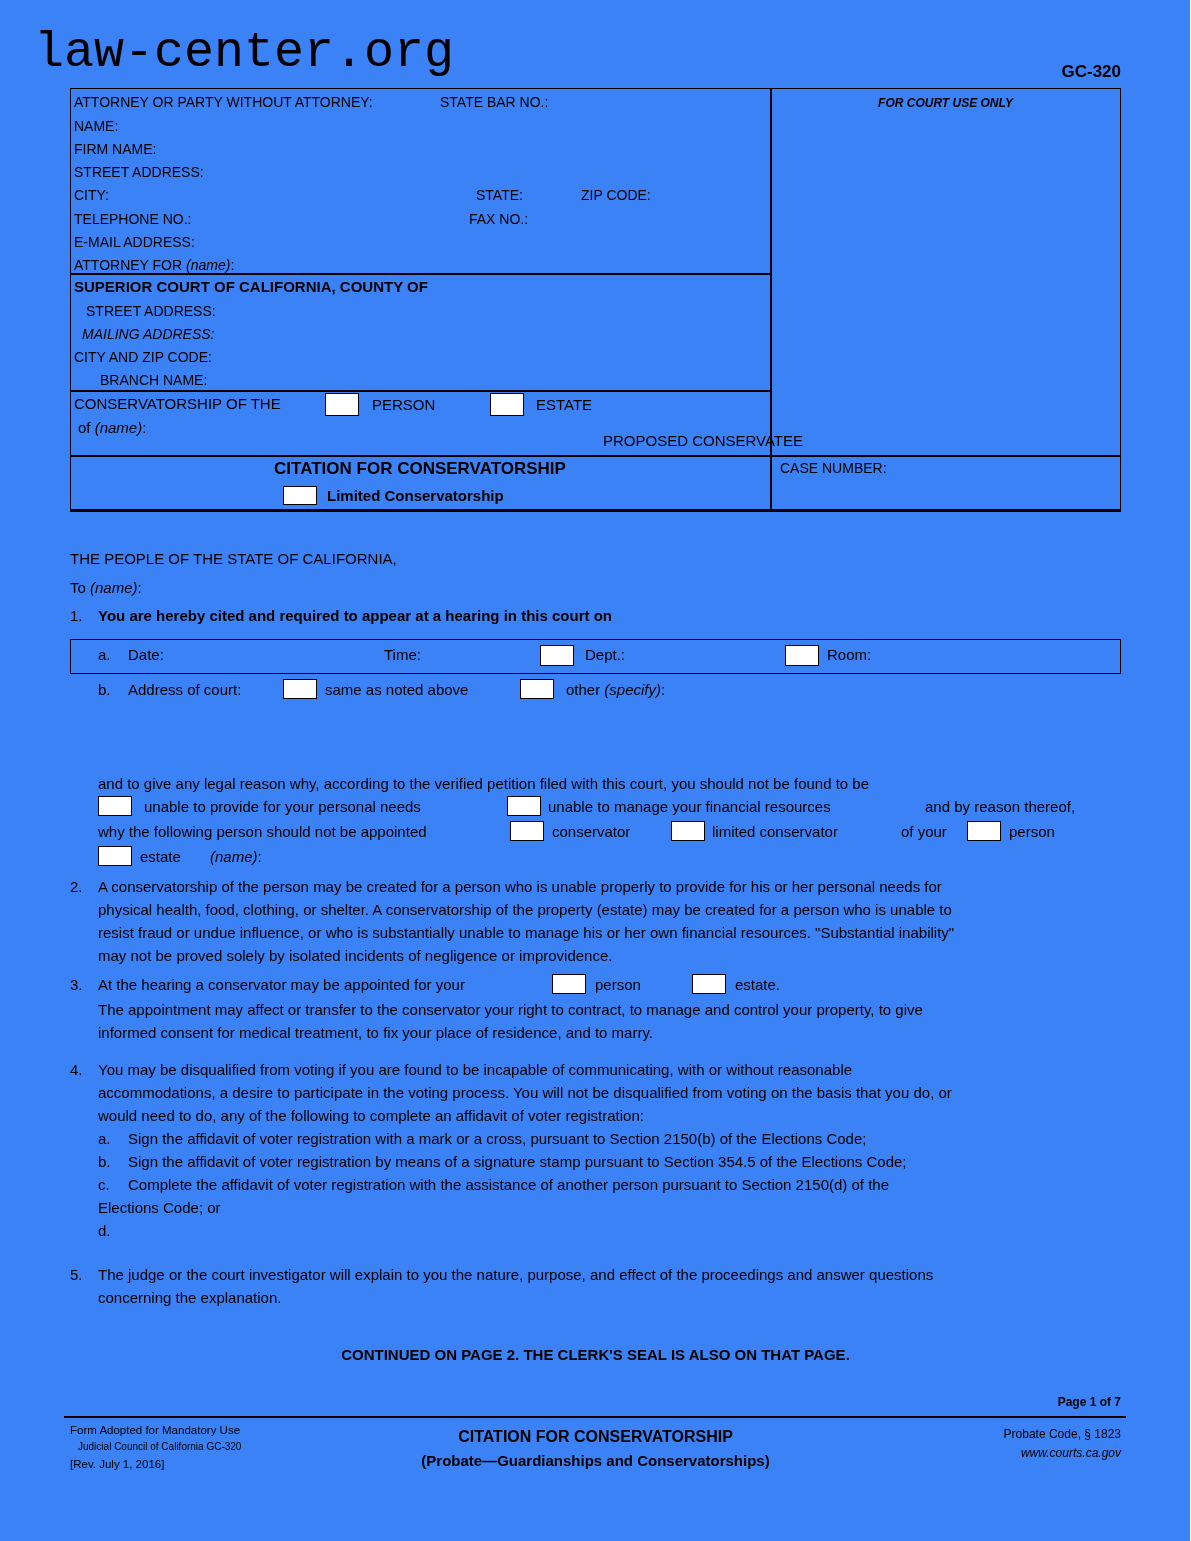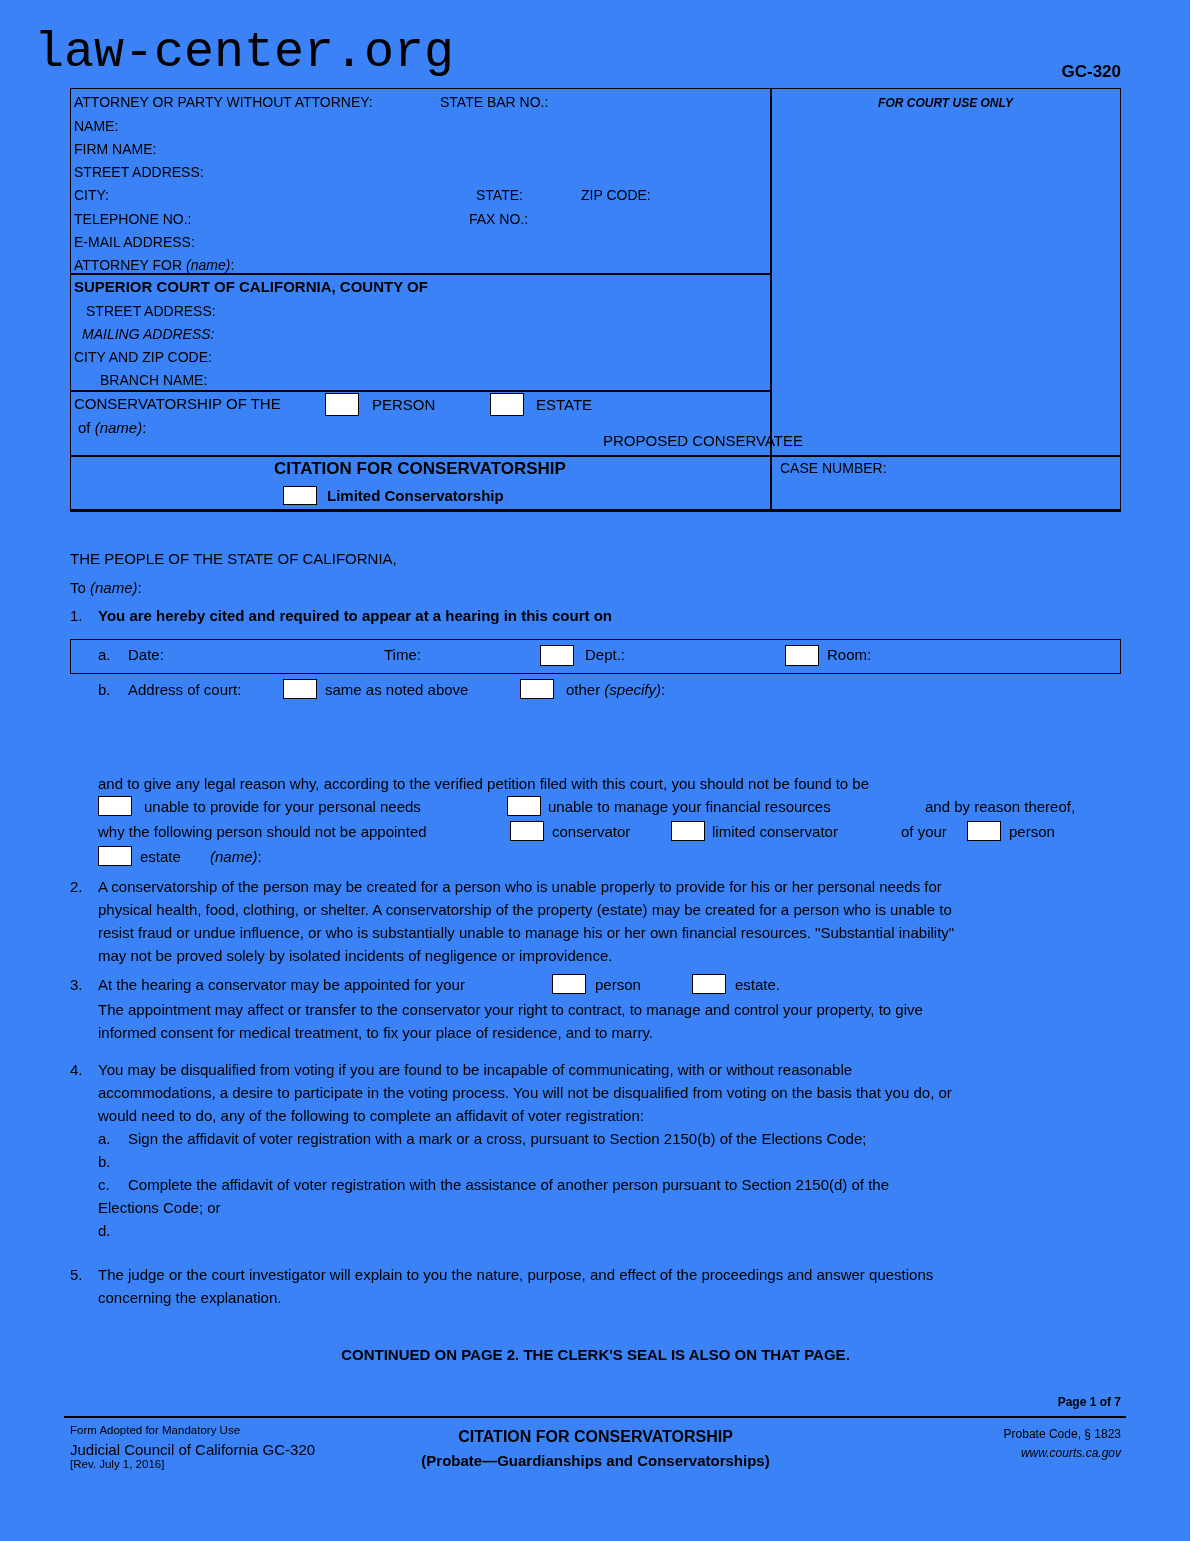--- a/index.html
+++ b/index.html
@@ -121,36 +121,37 @@
   <div class="abs txt" style="left:98px;top:1001px;">The appointment may affect or transfer to the conservator your right to contract, to manage and control your property, to give</div>
   <div class="abs txt" style="left:98px;top:1024px;">informed consent for medical treatment, to fix your place of residence, and to marry.</div>
 
   <div class="abs txt" style="left:70px;top:1061px;">4.</div>
   <div class="abs txt" style="left:98px;top:1061px;">You may be disqualified from voting if you are found to be incapable of communicating, with or without reasonable</div>
   <div class="abs txt" style="left:98px;top:1084px;">accommodations, a desire to participate in the voting process. You will not be disqualified from voting on the basis that you do, or</div>
   <div class="abs txt" style="left:98px;top:1107px;">would need to do, any of the following to complete an affidavit of voter registration:</div>
   <div class="abs txt" style="left:98px;top:1130px;">a.</div>
   <div class="abs txt" style="left:128px;top:1130px;">Sign the affidavit of voter registration with a mark or a cross, pursuant to Section 2150(b) of the Elections Code;</div>
   <div class="abs txt" style="left:98px;top:1153px;">b.</div>
+  <div class="abs txt" style="left:128px;top:1153px;">Sign the affidavit of voter registration by means of a signature stamp pursuant to Section 354.5 of the Elections Code;</div>
   <div class="abs txt" style="left:98px;top:1176px;">c.</div>
   <div class="abs txt" style="left:128px;top:1176px;">Complete the affidavit of voter registration with the assistance of another person pursuant to Section 2150(d) of the</div>
   <div class="abs txt" style="left:98px;top:1199px;">Elections Code; or</div>
   <div class="abs txt" style="left:98px;top:1222px;">d.</div>
 
   <div class="abs txt" style="left:70px;top:1266px;">5.</div>
   <div class="abs txt" style="left:98px;top:1266px;">The judge or the court investigator will explain to you the nature, purpose, and effect of the proceedings and answer questions</div>
   <div class="abs txt" style="left:98px;top:1289px;">concerning the explanation.</div>
 
   <div class="abs b txt ctr" style="left:70px;top:1346px;width:1051px;">CONTINUED ON PAGE 2. THE CLERK'S SEAL IS ALSO ON THAT PAGE.</div>
 
   <div class="abs b rt" style="left:70px;top:1395px;width:1051px;font-size:12px;">Page 1 of 7</div>
   <div class="line" style="left:64px;top:1416px;width:1062px;height:2px;"></div>
 
   <div class="abs" style="left:70px;top:1424px;font-size:11.5px;">Form Adopted for Mandatory Use</div>
-  <div class="abs" style="left:70px;top:1441px;font-size:15px;">Judicial Council of California GC-320</div>
+  <div class="abs" style="left:78px;top:1441px;font-size:10px;">Judicial Council of California GC-320</div>
   <div class="abs" style="left:70px;top:1458px;font-size:11.5px;">[Rev. July 1, 2016]</div>
 
   <div class="abs b ctr" style="left:70px;top:1428px;width:1051px;font-size:16px;">CITATION FOR CONSERVATORSHIP</div>
   <div class="abs b ctr" style="left:70px;top:1452px;width:1051px;font-size:15px;">(Probate—Guardianships and Conservatorships)</div>
 
   <div class="abs rt" style="left:70px;top:1427px;width:1051px;font-size:12px;">Probate Code, § 1823</div>
   <div class="abs rt i" style="left:70px;top:1446px;width:1051px;font-size:12px;">www.courts.ca.gov</div>
 
 </div>
 

